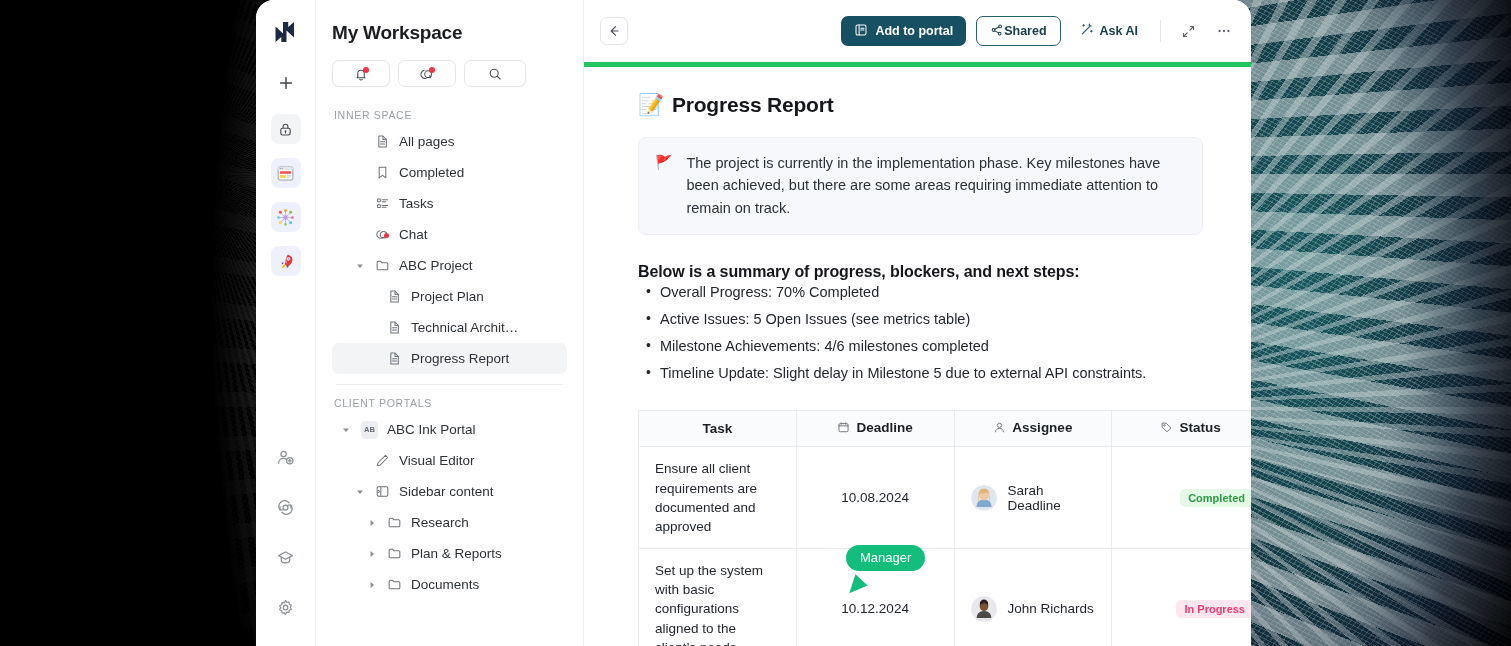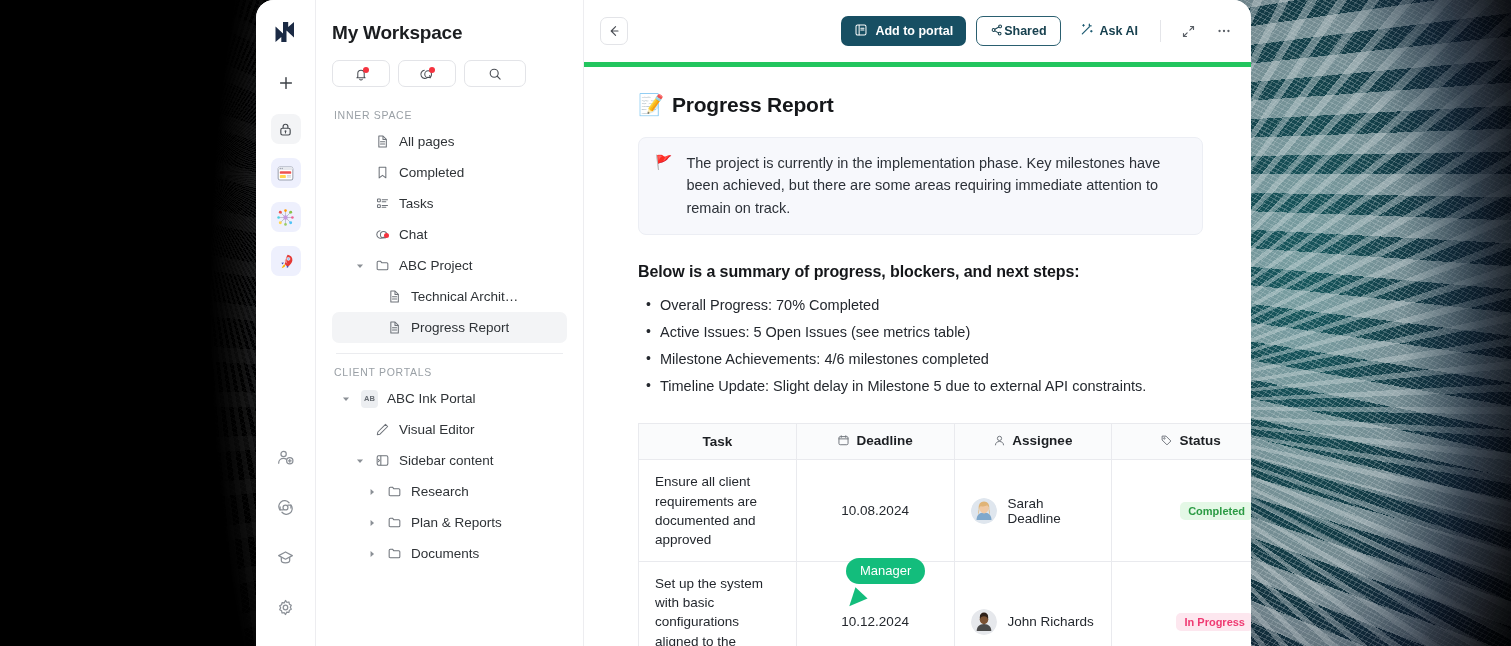--- a/index.html
+++ b/index.html
@@ -159,21 +159,21 @@
   #doc { flex: 1 1 auto; overflow: hidden; padding: 26px 48px 0 54px; }
   #doc-title { font-size: 21px; font-weight: 700; color: #15171a; margin-bottom: 20px; display: flex; align-items: center; gap: 8px; letter-spacing: -.2px; }
 
   #callout {
     background: #f7f8fc; border: 1px solid #eceef4; border-radius: 8px;
     padding: 14px 18px 15px 16px; display: flex; gap: 14px; margin-bottom: 28px;
   }
   #callout .flag { font-size: 14px; line-height: 1.55; flex: 0 0 auto; }
   #callout .txt { font-size: 14.5px; line-height: 1.55; color: #2c3138; }
 
-  #summary-h { font-size: 16px; font-weight: 700; color: #15171a; margin-bottom: 14px; letter-spacing: -.1px; }
+  #summary-h { font-size: 16px; font-weight: 700; color: #15171a; margin-bottom: 1px; letter-spacing: -.1px; }
   #bullets { list-style: none; margin-bottom: 26px; }
   #bullets li {
     font-size: 14.5px; color: #24282e; line-height: 1.5; padding-left: 22px;
     position: relative; margin-bottom: 5px;
   }
   #bullets li::before {
     content: "•"; position: absolute; left: 8px; top: -1px; font-size: 14px; color: #24282e;
   }
 
   
@@ -384,20 +384,31 @@
             <svg viewBox="0 0 10 10" width="8" height="8" fill="#8b9096">
               <path d="M1.2 3.2h7.6L5 7.6z"></path>
             </svg>
           </span>
           <span class="ico">
             <svg viewBox="0 0 18 18" width="15" height="15" fill="none" stroke="#6e737a" stroke-width="1.25">
               <path d="M2.6 5.2c0-.8.6-1.4 1.4-1.4h2.6l1.4 1.8h6c.8 0 1.4.6 1.4 1.4v5.8c0 .8-.6 1.4-1.4 1.4H4c-.8 0-1.4-.6-1.4-1.4z" stroke-linejoin="round"></path>
             </svg>
           </span>
           <span class="lbl">ABC Project</span>
+        </div>
+        <div class="nav-item ind-2">
+          <span class="caret"></span>
+          <span class="ico">
+            <svg viewBox="0 0 18 18" width="15" height="15" fill="none" stroke="#6e737a" stroke-width="1.25">
+              <path d="M4.6 2.4h5l4 4v9.2H4.6z" stroke-linejoin="round"></path>
+              <path d="M9.6 2.4v4.2h4" stroke-linejoin="round"></path>
+              <path d="M6.6 9.4h5M6.6 12h5" stroke-linecap="round"></path>
+            </svg>
+          </span>
+          <span class="lbl">Project Plan</span>
         </div>
         <div class="nav-item ind-2">
           <span class="caret"></span>
           <span class="ico">
             <svg viewBox="0 0 18 18" width="15" height="15" fill="none" stroke="#6e737a" stroke-width="1.25">
               <path d="M4.6 2.4h5l4 4v9.2H4.6z" stroke-linejoin="round"></path>
               <path d="M9.6 2.4v4.2h4" stroke-linejoin="round"></path>
               <path d="M6.6 9.4h5M6.6 12h5" stroke-linecap="round"></path>
             </svg>
           </span>

